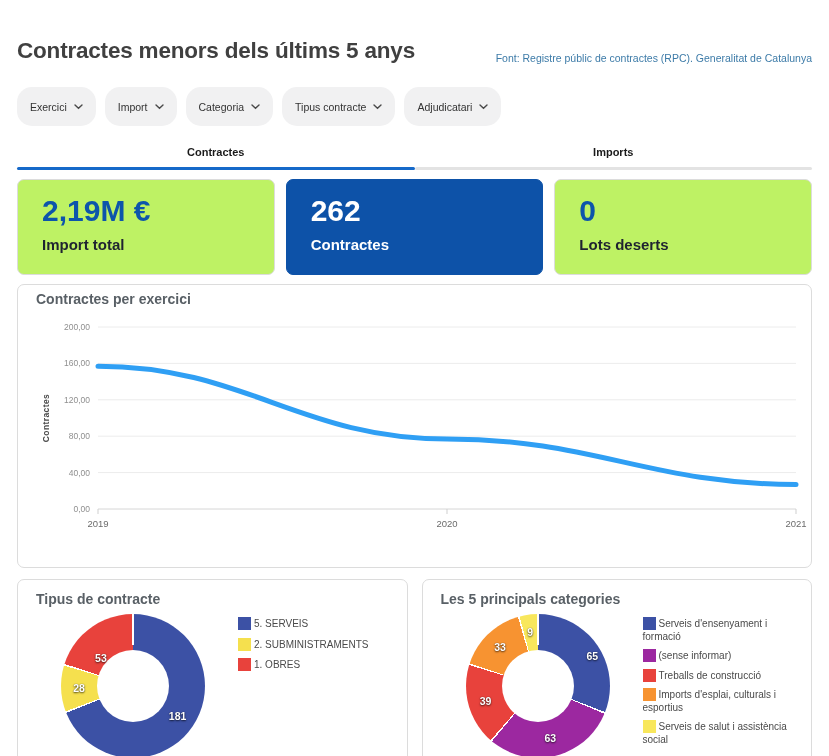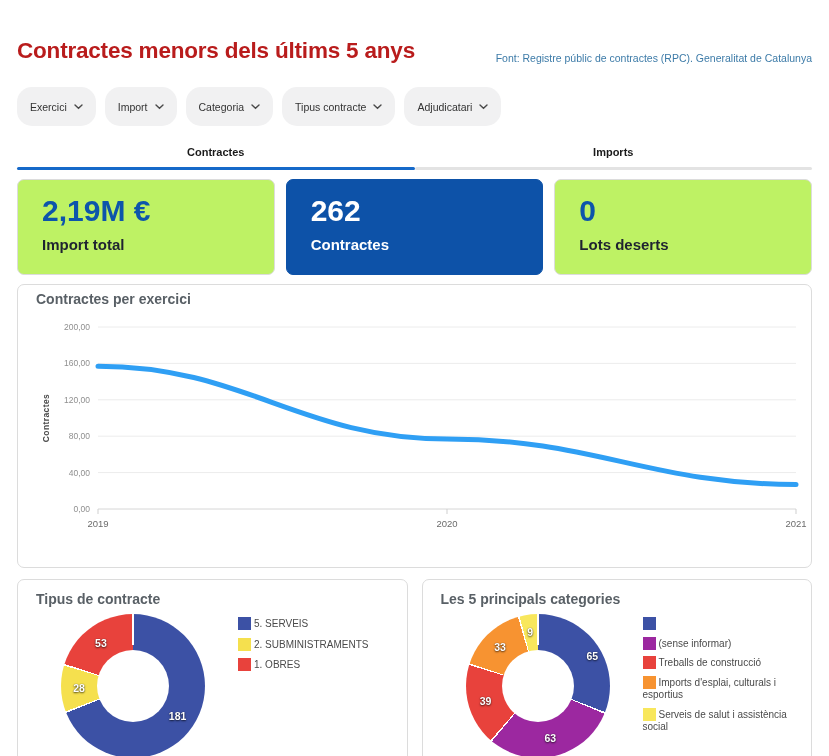--- a/index.html
+++ b/index.html
@@ -6,21 +6,21 @@
   html,body { width: 829px; height: 756px; background: #fff;
     font-family: "Liberation Sans", sans-serif; overflow: hidden; }
   .page { position: relative; width: 829px; height: 756px; padding: 0 17px; }
 
   
   .source-link { position: absolute; top: 14px; right: 17px;
     font-size: 10.5px; color: #3d7ba8; cursor: pointer; }
 
   
   h1.page-title { margin-top: 38px; font-size: 22.5px; font-weight: 700;
-    color: #b91c1c; letter-spacing: -0.2px; }
+    color: #404040; letter-spacing: -0.2px; }
 
   
   .filters { display: flex; gap: 9px; margin-top: 23px; }
   .chip { display: inline-flex; align-items: center; gap: 7px;
     background: #f1f1f2; border-radius: 15px; height: 39px; padding: 0 13px;
     font-size: 10.5px; color: #333; cursor: pointer; }
   .chip svg { display: block; }
 
   
   .tabs { display: flex; margin-top: 12px; }
@@ -168,21 +168,21 @@
 
   <div class="bottom-row">
     <section class="panel donut-panel">
       <h2 class="panel-title">Tipus de contracte</h2>
       <div class="donut-flex">
         <div class="donut-box" id="donut-0">
             <div class="donut-ring" style="background: conic-gradient(rgb(255, 255, 255) 0deg, rgb(255, 255, 255) 0.7deg, rgb(60, 81, 165) 0.7deg, rgb(60, 81, 165) 248.002deg, rgb(255, 255, 255) 248.002deg, rgb(255, 255, 255) 248.702deg, rgb(255, 255, 255) 248.702deg, rgb(255, 255, 255) 249.402deg, rgb(245, 224, 78) 249.402deg, rgb(245, 224, 78) 286.476deg, rgb(255, 255, 255) 286.476deg, rgb(255, 255, 255) 287.176deg, rgb(255, 255, 255) 287.176deg, rgb(255, 255, 255) 287.876deg, rgb(232, 66, 60) 287.876deg, rgb(232, 66, 60) 359.3deg, rgb(255, 255, 255) 359.3deg, rgb(255, 255, 255) 360deg);"></div>
             <div class="donut-hole"></div>
             <span class="slice-label" style="left: 116.582px; top: 102.47px;">181</span>
             <span class="slice-label" style="left: 18.0349px; top: 73.9421px;">28</span>
-            <span class="slice-label" style="left: 39.9461px; top: 29px;">53</span>
+            <span class="slice-label" style="left: 39.9461px; top: 44px;">53</span>
           </div>
         <div class="legend" id="legend-0">
             <div class="legend-item"><span class="legend-swatch" style="background: rgb(60, 81, 165);"></span><span>5. SERVEIS</span></div>
             <div class="legend-item"><span class="legend-swatch" style="background: rgb(245, 224, 78);"></span><span>2. SUBMINISTRAMENTS</span></div>
             <div class="legend-item"><span class="legend-swatch" style="background: rgb(232, 66, 60);"></span><span>1. OBRES</span></div>
           </div>
       </div>
     </section>
     <section class="panel donut-panel">
       <h2 class="panel-title">Les 5 principals categories</h2>
@@ -190,21 +190,21 @@
         <div class="donut-box" id="donut-1">
             <div class="donut-ring" style="background: conic-gradient(rgb(255, 255, 255) 0deg, rgb(255, 255, 255) 0.7deg, rgb(60, 81, 165) 0.7deg, rgb(60, 81, 165) 111.262deg, rgb(255, 255, 255) 111.262deg, rgb(255, 255, 255) 111.962deg, rgb(255, 255, 255) 111.962deg, rgb(255, 255, 255) 112.662deg, rgb(156, 40, 160) 112.662deg, rgb(156, 40, 160) 219.778deg, rgb(255, 255, 255) 219.778deg, rgb(255, 255, 255) 220.478deg, rgb(255, 255, 255) 220.478deg, rgb(255, 255, 255) 221.178deg, rgb(232, 66, 60) 221.178deg, rgb(232, 66, 60) 286.956deg, rgb(255, 255, 255) 286.956deg, rgb(255, 255, 255) 287.656deg, rgb(255, 255, 255) 287.656deg, rgb(255, 255, 255) 288.356deg, rgb(247, 147, 49) 288.356deg, rgb(247, 147, 49) 343.798deg, rgb(255, 255, 255) 343.798deg, rgb(255, 255, 255) 344.498deg, rgb(255, 255, 255) 344.498deg, rgb(255, 255, 255) 345.198deg, rgb(248, 231, 92) 345.198deg, rgb(248, 231, 92) 359.3deg, rgb(255, 255, 255) 359.3deg, rgb(255, 255, 255) 360deg);"></div>
             <div class="donut-hole"></div>
             <span class="slice-label" style="left: 116.758px; top: 41.7886px; padding-left: 20px;">65</span>
             <span class="slice-label" style="left: 84.8624px; top: 124.446px;">63</span>
             <span class="slice-label" style="left: 20.0745px; top: 86.8237px;">39</span>
             <span class="slice-label" style="left: 34.5404px; top: 33.1056px;">33</span>
             <span class="slice-label" style="left: 64.7169px; top: 18.4934px;">9</span>
           </div>
         <div class="legend tight" id="legend-1">
-            <div class="legend-item"><span class="legend-swatch" style="background: rgb(60, 81, 165);"></span></div>
+            <div class="legend-item"><span class="legend-swatch" style="background: rgb(60, 81, 165);"></span><span>Serveis d'ensenyament i formació</span></div>
             <div class="legend-item"><span class="legend-swatch" style="background: rgb(156, 40, 160);"></span><span>(sense informar)</span></div>
             <div class="legend-item"><span class="legend-swatch" style="background: rgb(232, 66, 60);"></span><span>Treballs de construcció</span></div>
             <div class="legend-item"><span class="legend-swatch" style="background: rgb(247, 147, 49);"></span><span>Imports d'esplai, culturals i esportius</span></div>
             <div class="legend-item"><span class="legend-swatch" style="background: rgb(248, 231, 92);"></span><span>Serveis de salut i assistència social</span></div>
           </div>
       </div>
     </section>
   </div>
 
 </div>

